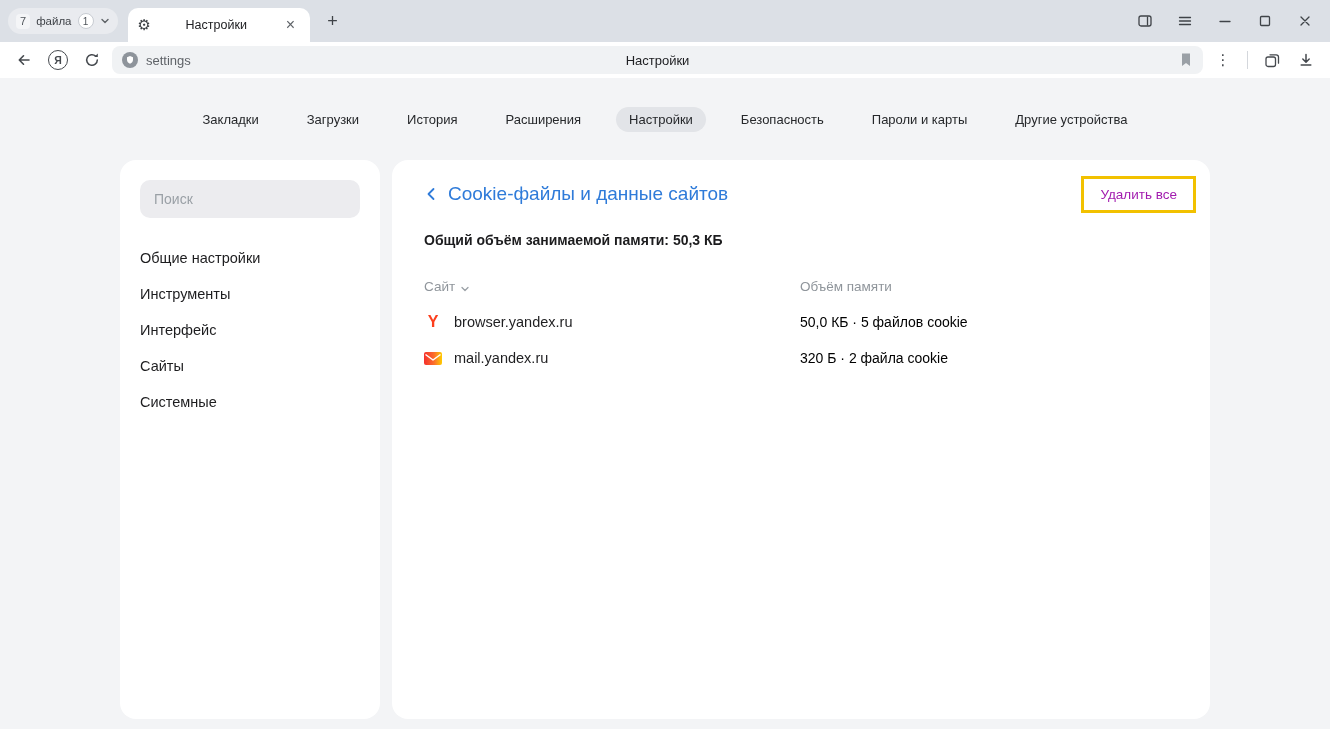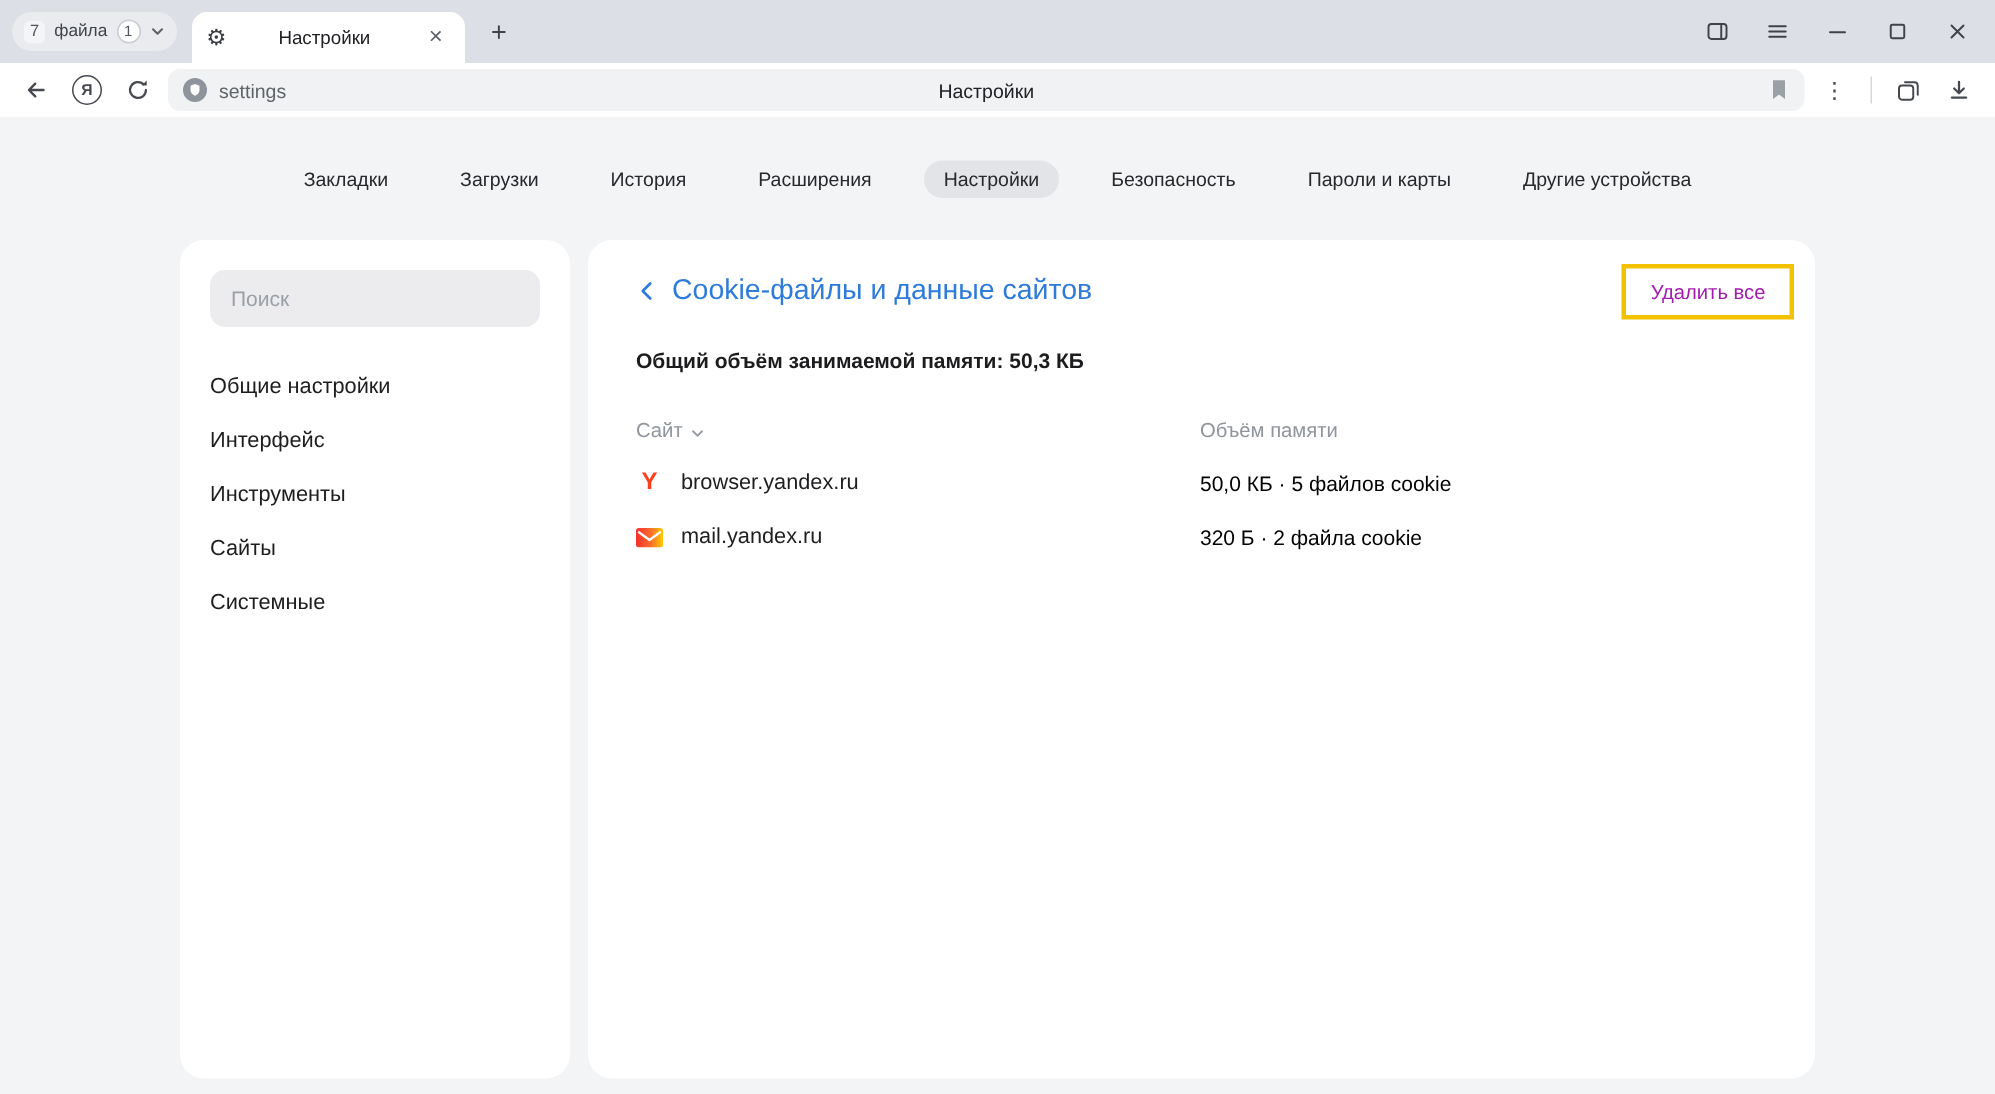--- a/index.html
+++ b/index.html
@@ -259,22 +259,22 @@
       <span class="nav-item">Пароли и карты</span>
       <span class="nav-item">Другие устройства</span>
     </nav>
 
     <div class="cards">
 
       <aside class="card sidebar">
         <input class="search-input" type="text" placeholder="Поиск" style="">
         <div class="side-menu">
           <div class="side-item">Общие настройки</div>
+          <div class="side-item">Инструменты</div>
           <div class="side-item">Интерфейс</div>
-          <div class="side-item">Инструменты</div>
           <div class="side-item">Сайты</div>
           <div class="side-item">Системные</div>
         </div>
       </aside>
 
       <main class="card panel">
         <div class="panel-header">
           <span class="back-chevron">
             <svg width="14" height="16" viewBox="0 0 14 16">
                 <path d="M9.5 3 4.5 8l5 5" fill="none" stroke="#2f7bd9" stroke-width="1.8" stroke-linecap="round" stroke-linejoin="round"></path>

